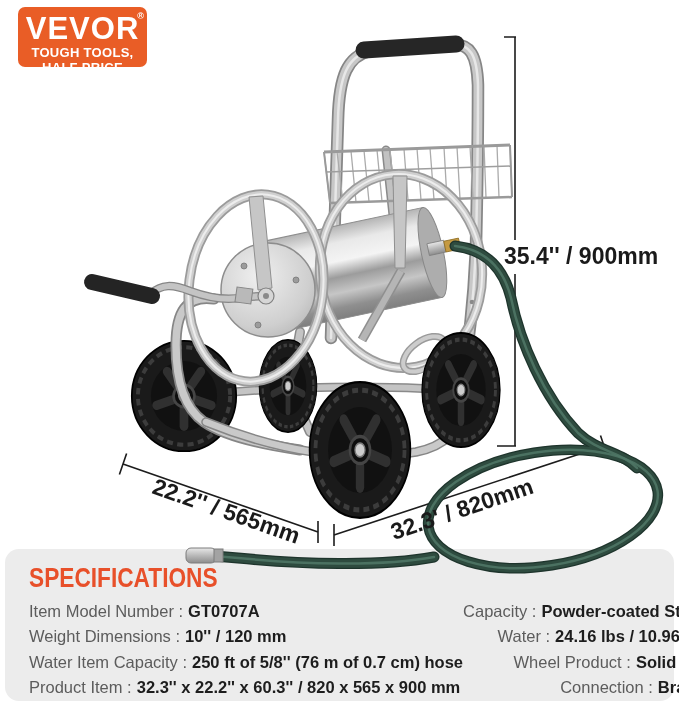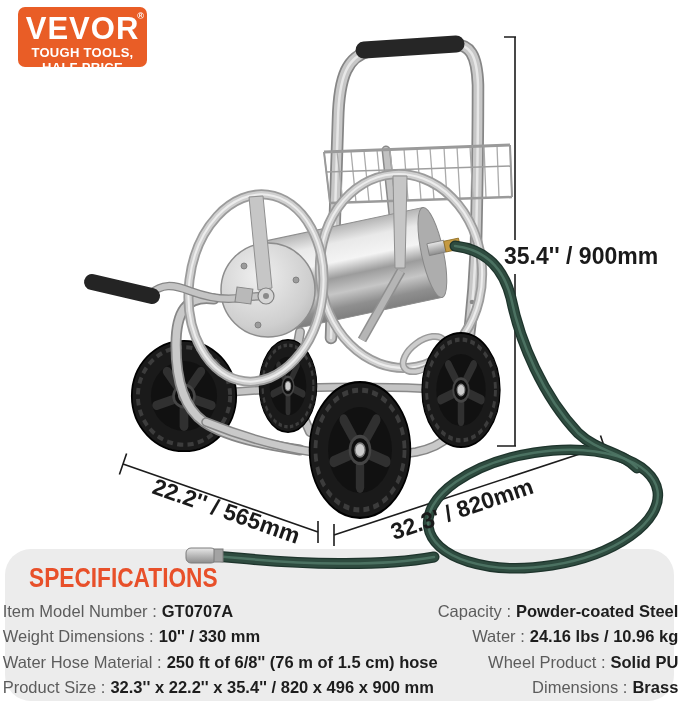--- a/index.html
+++ b/index.html
@@ -11,25 +11,25 @@
   .logo .brand{display:block;margin-top:5px;font-size:31px;font-weight:bold;
         letter-spacing:1px;line-height:33px;}
   .logo .reg{position:absolute;top:4px;right:3px;font-size:9px;font-weight:bold;}
   .logo .tagline{display:block;font-size:13px;font-weight:bold;letter-spacing:.3px;
         margin-top:0px;}
   
   .illustration{position:absolute;left:0;top:0;width:679px;height:595px;z-index:2;
         pointer-events:none;}
   
   .specs{position:absolute;left:5px;top:549px;width:669px;height:152px;
-        background:#ececec;border-radius:26px;z-index:1;box-sizing:border-box;
+        background:#ececec;border-radius:14px;z-index:1;box-sizing:border-box;
         padding:15px 22px 0 24px;}
   .specs-title{display:inline-block;transform:scaleX(.84);transform-origin:left center;
         font-size:27px;font-weight:bold;color:#e8502a;letter-spacing:0;line-height:28px;}
-  .spec-cols{display:flex;justify-content:center;margin-top:7px;}
+  .spec-cols{display:flex;justify-content:space-between;margin-top:7px;}
   .spec-col{white-space:nowrap;}
   .spec-col.right{text-align:right;}
   .spec-line{font-size:16.5px;line-height:25.4px;}
   .spec-label{color:#5c5c5c;margin-right:5px;}
   .spec-value{color:#1d1d1d;font-weight:bold;}
   svg text{font-family:"Liberation Sans","DejaVu Sans",sans-serif;}
 </style>
 </head>
 <body>
 
@@ -237,37 +237,37 @@
 </svg>
 
 <div class="specs" style="background: rgb(236, 236, 236);">
   <span class="specs-title" style="color: rgb(232, 80, 42);">SPECIFICATIONS</span>
   <div class="spec-cols">
     <div class="spec-col">
       <div class="spec-line">
         <span class="spec-label">Item Model Number :</span><span class="spec-value">GT0707A</span>
       </div>
       <div class="spec-line">
-        <span class="spec-label">Weight Dimensions :</span><span class="spec-value">10'' / 330 mm</span>
-      </div>
-      <div class="spec-line">
-        <span class="spec-label">Water Hose Material :</span><span class="spec-value">250 ft of 6/8'' (76 m of 1.5 cm) hose</span>
-      </div>
-      <div class="spec-line">
-        <span class="spec-label">Product Size :</span><span class="spec-value">32.3'' x 22.2'' x 35.4'' / 820 x 496 x 900 mm</span>
+        <span class="spec-label">Weight Dimensions :</span><span class="spec-value">10'' / 120 mm</span>
+      </div>
+      <div class="spec-line">
+        <span class="spec-label">Water Item Capacity :</span><span class="spec-value">250 ft of 5/8'' (76 m of 0.7 cm) hose</span>
+      </div>
+      <div class="spec-line">
+        <span class="spec-label">Product Item :</span><span class="spec-value">32.3'' x 22.2'' x 60.3'' / 820 x 565 x 900 mm</span>
       </div>
     </div>
     <div class="spec-col right">
       <div class="spec-line">
         <span class="spec-label">Capacity :</span><span class="spec-value">Powder-coated Steel</span>
       </div>
       <div class="spec-line">
         <span class="spec-label">Water :</span><span class="spec-value">24.16 lbs / 10.96 kg</span>
       </div>
       <div class="spec-line">
         <span class="spec-label">Wheel Product :</span><span class="spec-value">Solid PU</span>
       </div>
       <div class="spec-line">
-        <span class="spec-label">Dimensions :</span><span class="spec-value">Brass</span>
+        <span class="spec-label">Connection :</span><span class="spec-value">Brass</span>
       </div>
     </div>
   </div>
 </div>
 
 </body></html>

